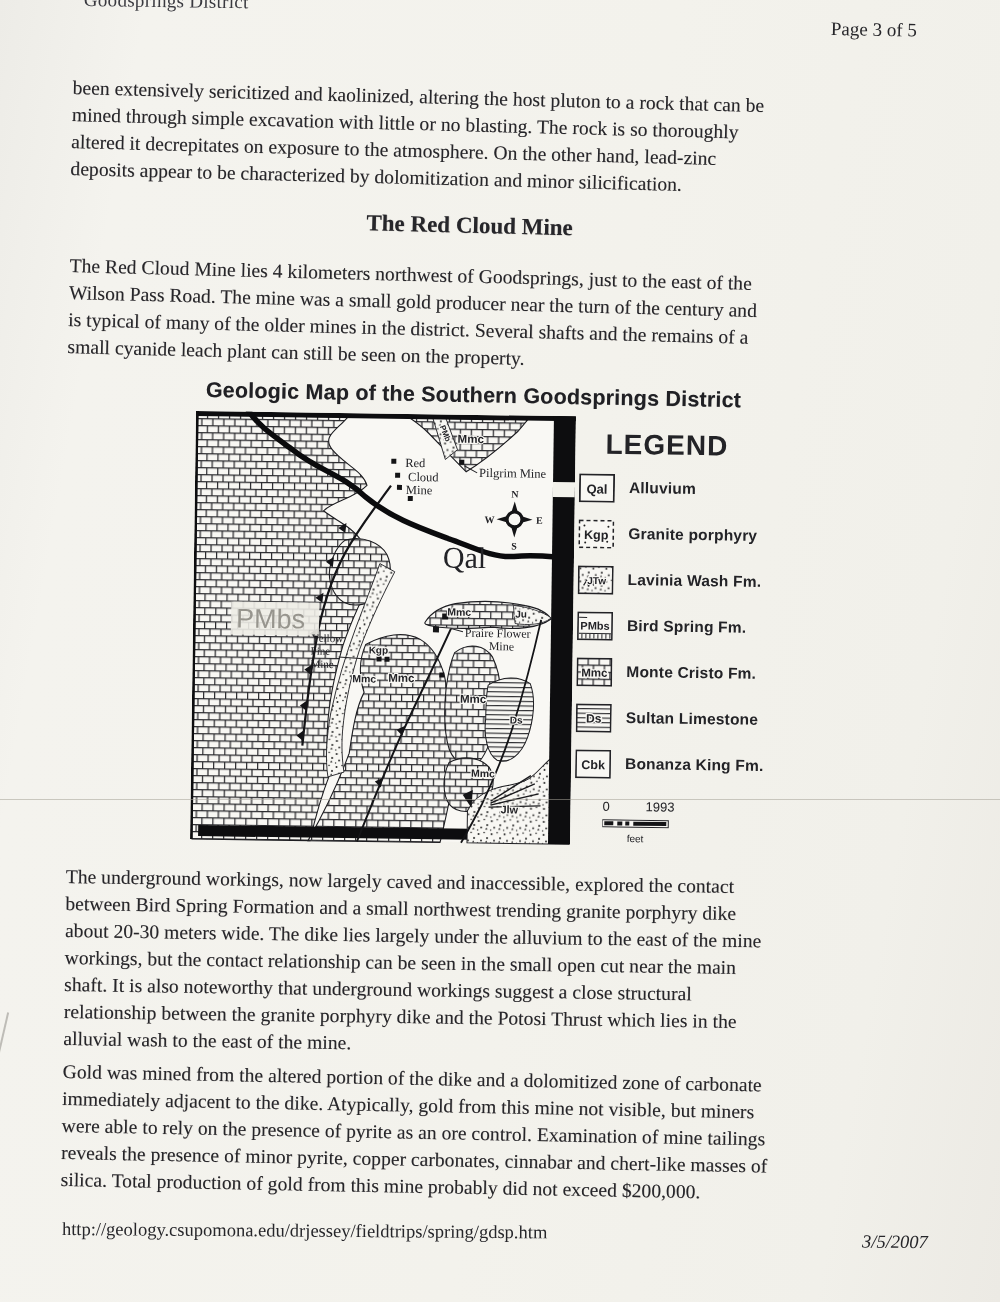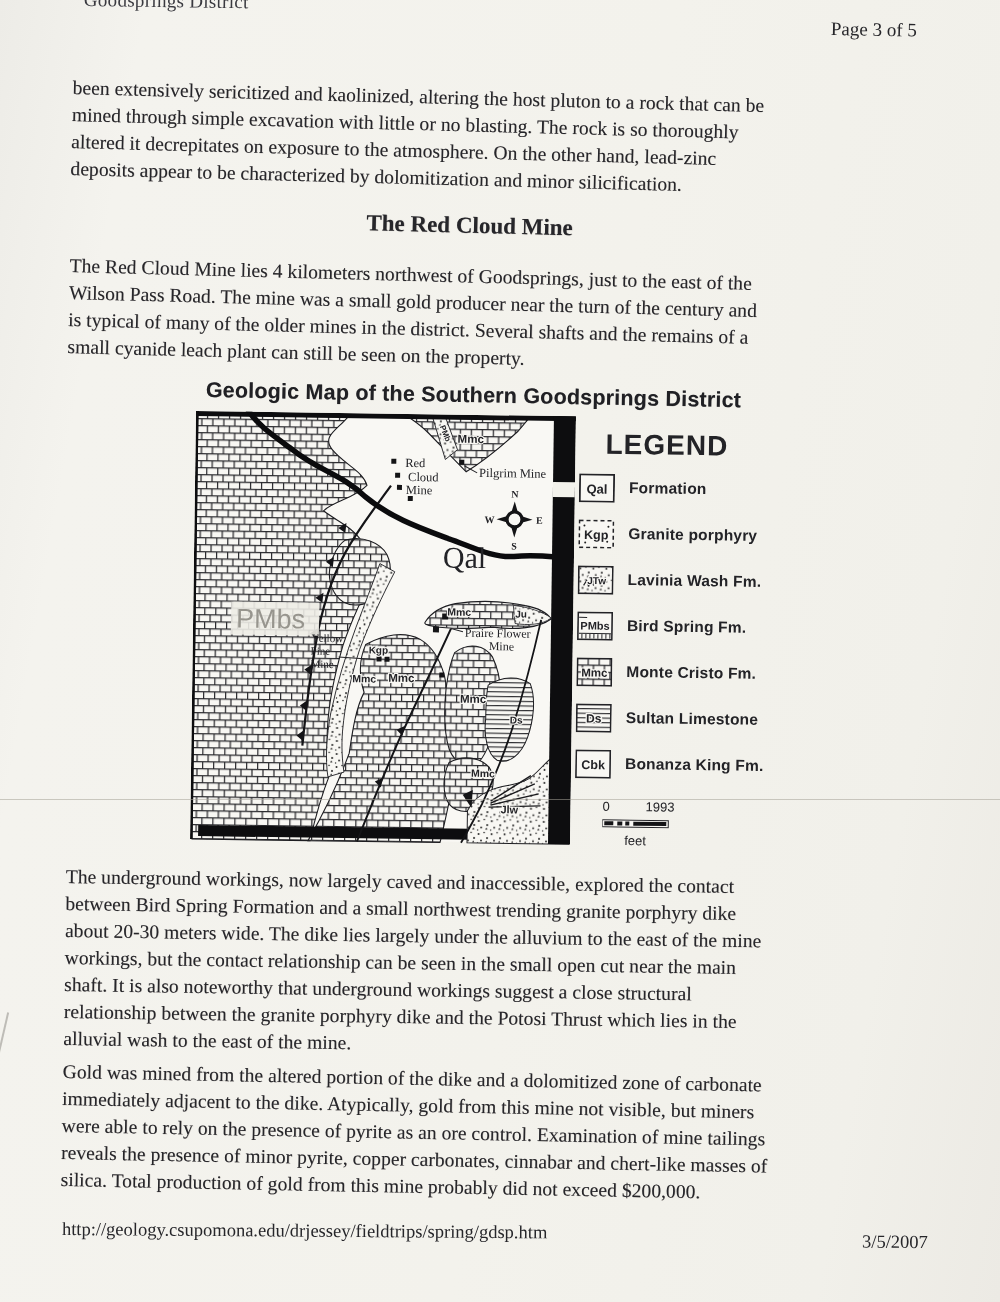--- a/index.html
+++ b/index.html
@@ -28,23 +28,23 @@
     font-weight:bold;font-size:21.5px;letter-spacing:.2px;color:#202024;
     transform-origin:0 0;text-shadow:.3px .2px .5px rgba(50,50,50,.4);
   }
   .figure{position:absolute;left:196px;top:411px;width:585px;height:440px;transform:rotate(.8deg);transform-origin:0 0;}
   .legend{position:absolute;left:384px;top:12px;width:200px;font-family:"Liberation Sans","DejaVu Sans",sans-serif;color:#232327;}
   .legend-title{font-weight:bold;font-size:28px;letter-spacing:1px;margin:0 0 12px 26px;}
   .lg-entry{display:flex;align-items:center;gap:14px;height:30px;margin-bottom:16px;}
   .lg-label{font-weight:bold;font-size:15.5px;letter-spacing:.2px;white-space:nowrap;}
   .scale{margin:20px 0 0 28px;width:80px;font-size:13px;}
   .scale-nums{display:flex;justify-content:space-between;width:72px;margin-bottom:2px;}
-  .scale-unit{text-align:center;width:66px;margin-top:2px;font-size:13px;}
+  .scale-unit{text-align:center;width:66px;margin-top:2px;font-size:10px;}
   .footer{position:absolute;left:62px;top:1219px;width:880px;font-size:18.5px;transform:rotate(.4deg);transform-origin:0 0;}
-  .footer .date{position:absolute;right:14px;top:7px;}
+  .footer .date{position:absolute;right:14px;top:7px;font-style:italic;}
   .crease{position:absolute;left:0;top:799px;width:1000px;height:1px;background:rgba(165,162,152,.55);}
   .pencil{position:absolute;left:2px;top:1012px;width:2px;height:46px;background:rgba(125,122,115,.45);transform:rotate(13deg);}
   svg text{text-shadow:none;}
   .mt{font-family:"Liberation Sans","DejaVu Sans",sans-serif;font-weight:bold;fill:#232327;paint-order:stroke;stroke:#f8f7f3;stroke-width:2.2px;}
   .ms{font-family:"Liberation Serif","DejaVu Serif",serif;fill:#232327;}
   .sw-code{font-family:"Liberation Sans","DejaVu Sans",sans-serif;font-weight:bold;fill:#232327;paint-order:stroke;stroke:#f8f7f3;stroke-width:2.4px;}
 </style>
 </head>
 <body>
 
@@ -210,21 +210,21 @@
 
   
   <div class="legend">
     <div class="legend-title">LEGEND</div>
 
     <div class="lg-entry">
       <svg width="36" height="29">
         <rect x="1" y="1" width="34" height="27" fill="#f8f7f3" stroke="#232327" stroke-width="1.8"></rect>
         <text x="18" y="20" text-anchor="middle" class="sw-code" font-size="13" font-weight="normal">Qal</text>
       </svg>
-      <span class="lg-label">Formation</span>
+      <span class="lg-label">Alluvium</span>
     </div>
 
     <div class="lg-entry">
       <svg width="36" height="29">
         <rect x="1" y="1" width="34" height="27" fill="#f8f7f3" stroke="#232327" stroke-width="1.6" stroke-dasharray="4,3"></rect>
         <circle cx="6" cy="6" r="1" fill="#222"></circle>
           <circle cx="30" cy="7" r="1" fill="#222"></circle>
         <circle cx="7" cy="23" r="1" fill="#222"></circle>
           <circle cx="29" cy="22" r="1" fill="#222"></circle>
         <text x="18" y="19.5" text-anchor="middle" class="sw-code" font-size="12.5">Kgp</text>

